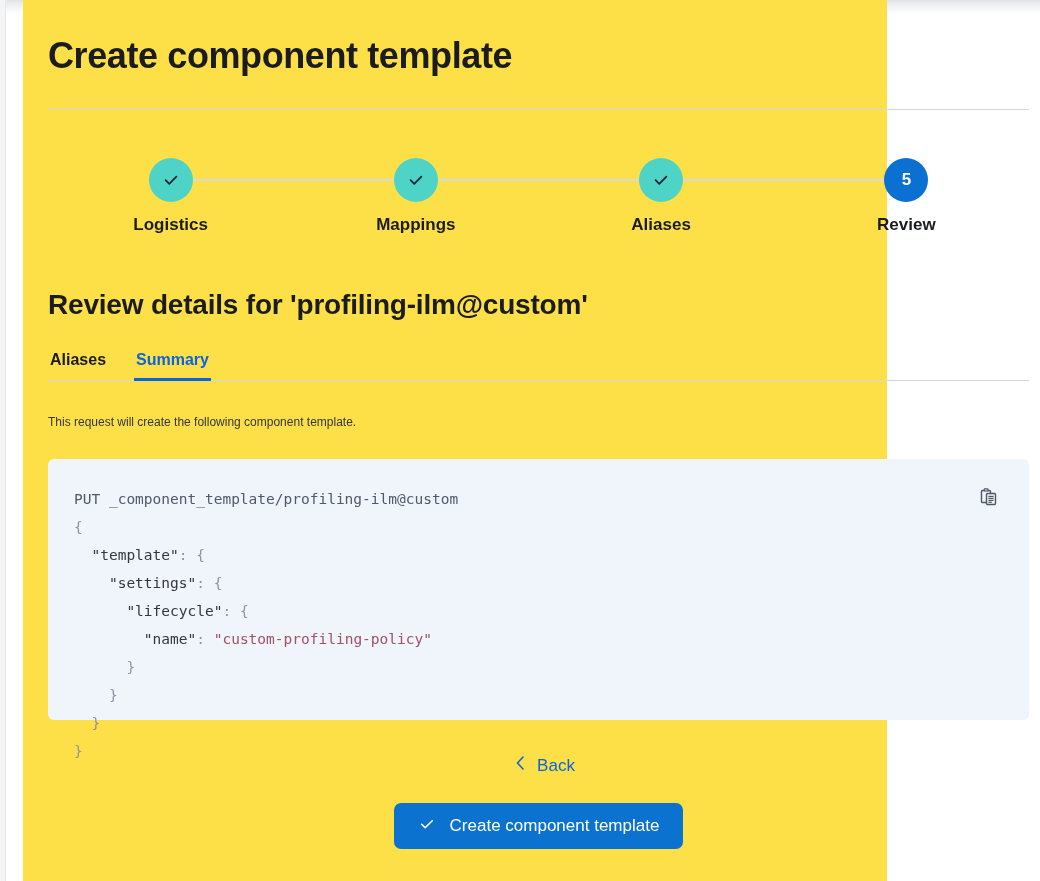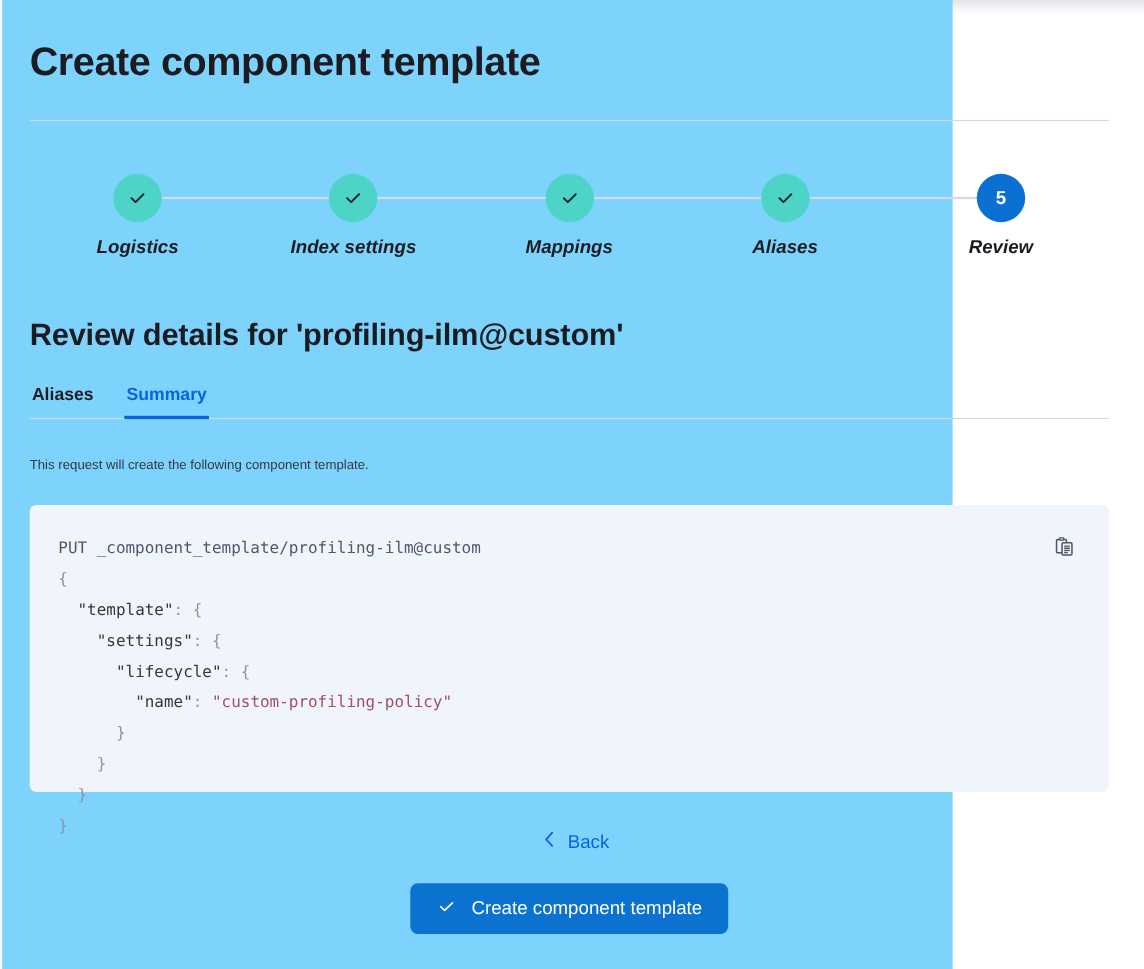--- a/index.html
+++ b/index.html
@@ -28,24 +28,24 @@
   .top-shadow {
     position: absolute;
     left: 6px; top: 0; right: 0;
     height: 14px;
     background: linear-gradient(to bottom, #e2e3e8 0%, #eeeff2 35%, #ffffff 100%);
     pointer-events: none;
   }
 
   .page {
     position: absolute;
-    left: 2px; top: 0;
+    left: 23px; top: 0;
     width: 864px;
     height: 881px;
-    background: #7dd3fc;
+    background: #fde047;
     padding: 0;
   }
 
   .content {
     margin-left: 25px;
     width: 981px;
   }
 
   
   .page-title {
@@ -110,21 +110,20 @@
     font-size: 17px;
     font-weight: 600;
   }
   .step-circle svg { display: block; }
   .step-label {
     margin-top: 13px;
     font-size: 17px;
     font-weight: 700;
     color: #1a1c21;
     white-space: nowrap;
-    font-style: italic;
   }
 
   
   .section-title {
     font-size: 28px;
     font-weight: 700;
     color: #1a1c21;
     margin: 0;
     padding-top: 47px;
     letter-spacing: -0.2px;
@@ -260,29 +259,20 @@
     <div class="stepper">
       <div class="steps" id="steps-host">
           <div class="step">
             <div class="step-line"></div>
             <div class="step-circle">
               <svg width="22" height="22" viewBox="0 0 22 22" fill="none" aria-hidden="true">
                 <path d="M5.6 11.2 L9.2 14.8 L16.4 7.6" stroke="#16212e" stroke-width="1.7" stroke-linecap="round" stroke-linejoin="round"></path>
               </svg>
             </div>
             <div class="step-label">Logistics</div>
-          </div>
-          <div class="step">
-            <div class="step-line"></div>
-            <div class="step-circle">
-              <svg width="22" height="22" viewBox="0 0 22 22" fill="none" aria-hidden="true">
-                <path d="M5.6 11.2 L9.2 14.8 L16.4 7.6" stroke="#16212e" stroke-width="1.7" stroke-linecap="round" stroke-linejoin="round"></path>
-              </svg>
-            </div>
-            <div class="step-label">Index settings</div>
           </div>
           <div class="step">
             <div class="step-line"></div>
             <div class="step-circle">
               <svg width="22" height="22" viewBox="0 0 22 22" fill="none" aria-hidden="true">
                 <path d="M5.6 11.2 L9.2 14.8 L16.4 7.6" stroke="#16212e" stroke-width="1.7" stroke-linecap="round" stroke-linejoin="round"></path>
               </svg>
             </div>
             <div class="step-label">Mappings</div>
           </div>

